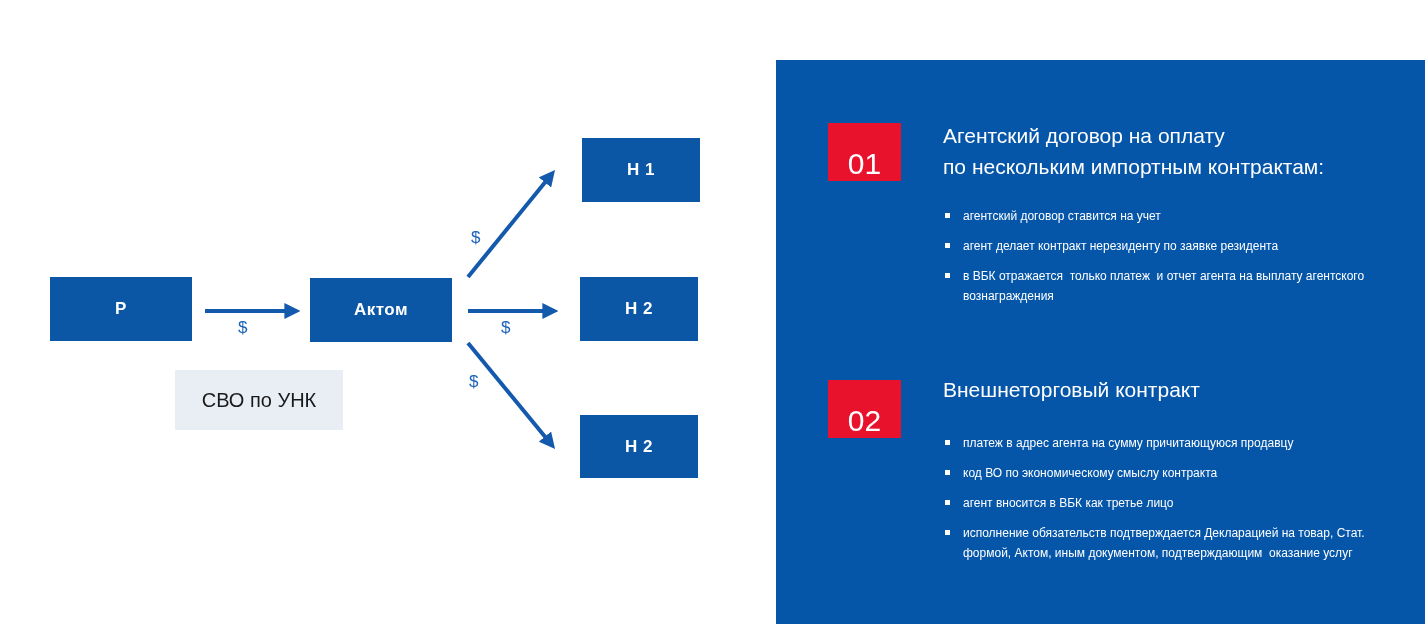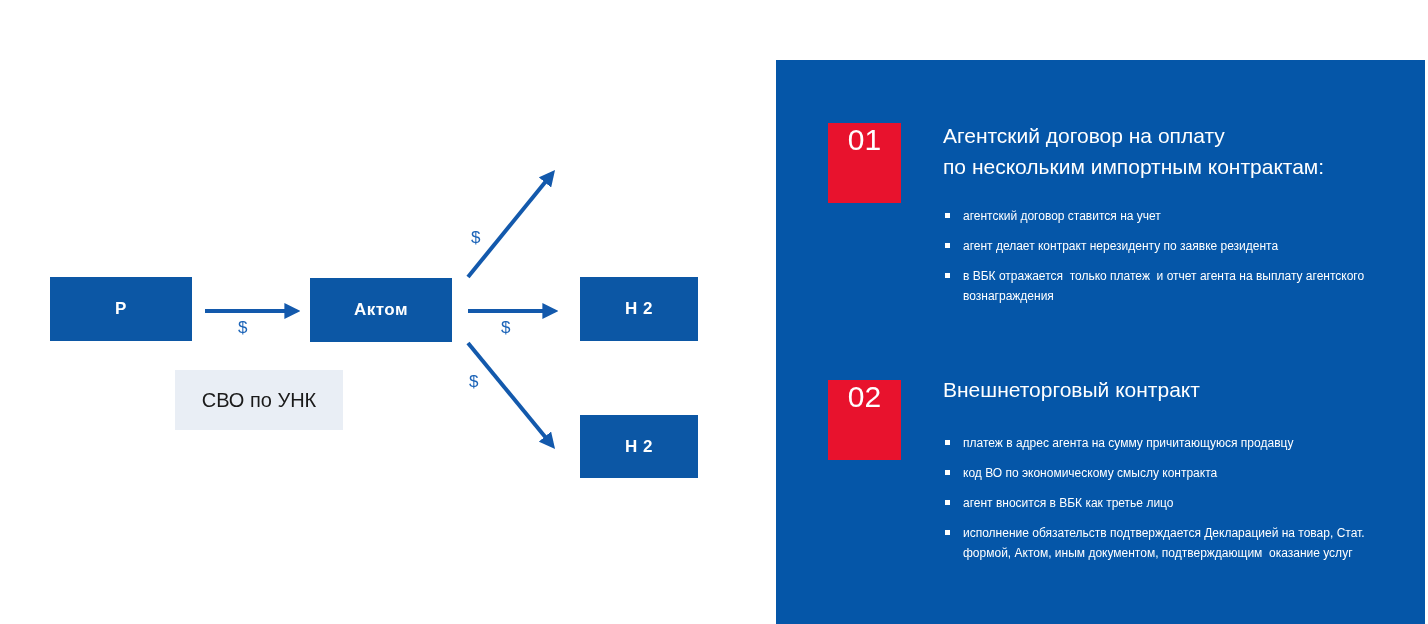--- a/index.html
+++ b/index.html
@@ -45,23 +45,23 @@
   .dollar-a{left:238px;top:319px;}
   .dollar-b{left:471px;top:229px;}
   .dollar-c{left:501px;top:319px;}
   .dollar-d{left:469px;top:373px;}
   
   .panel{
     position:absolute;left:776px;top:60px;width:649px;height:564px;
     background:var(--panel-blue,#0556A8);color:var(--text-white,#fff);
   }
   .num-box{
-    position:absolute;width:73px;height:80px;
+    position:absolute;width:73px;height:58px;
     background:var(--accent-red,#E8122D);color:var(--text-white,#fff);
-    display:flex;align-items:flex-start;justify-content:center;font-size:30px;
+    display:flex;align-items:flex-end;justify-content:center;font-size:30px;
   }
   .sec1 .num-box{left:52px;top:63px;}
   .sec2 .num-box{left:52px;top:320px;}
   .sec-title{
     position:absolute;left:167px;width:480px;
     font-size:21px;line-height:31px;white-space:pre-line;
   }
   .sec1 .sec-title{top:60px;}
   .sec2 .sec-title{top:314px;}
   .bullets{
@@ -92,20 +92,23 @@
     <line x1="468" y1="277" x2="551" y2="175" marker-end="url(#ah)"></line>
     <line x1="468" y1="311" x2="552" y2="311" marker-end="url(#ah)"></line>
     <line x1="468" y1="343" x2="551" y2="444" marker-end="url(#ah)"></line>
   </svg>
 
   <div class="node node-r">
     <span>Р</span>
   </div>
   <div class="node node-agent">
     <span>Актом</span>
+  </div>
+  <div class="node node-n1">
+    <span>Н 1</span>
   </div>
   <div class="node node-n2-mid">
     <span>Н 2</span>
   </div>
   <div class="node node-n2-bottom">
     <span>Н 2</span>
   </div>
 
   <div class="note">
     <span>СВО по УНК</span>

